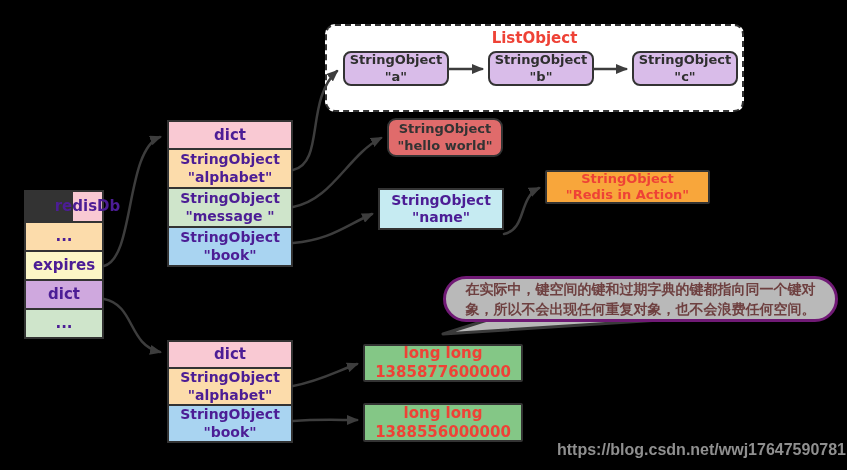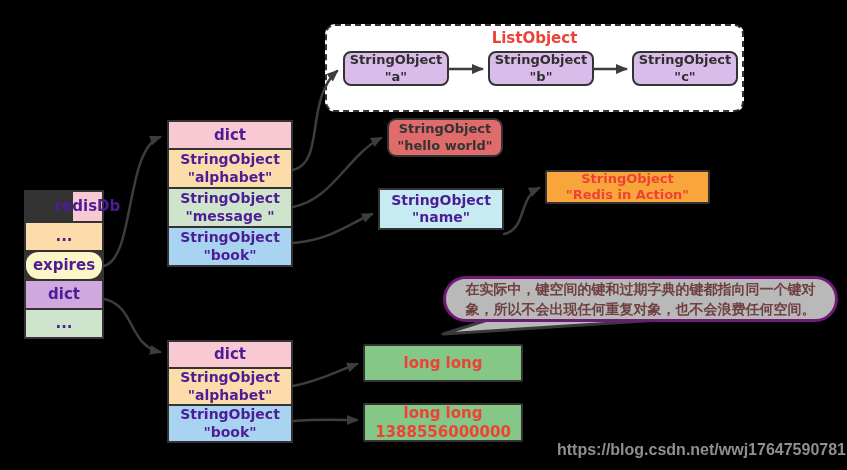--- a/index.html
+++ b/index.html
@@ -11,21 +11,21 @@
   .canvas{position:absolute;inset:0;width:847px;height:470px;}
   
   .tbl{position:absolute;border:2px solid #333;background:#333;z-index:2;box-sizing:border-box;}
   .row{
     display:flex;flex-direction:column;align-items:center;justify-content:center;
     text-align:center;font-weight:bold;color:#4c1d95;line-height:1.22;
     border-top:2px solid #333;box-sizing:border-box;
   }
   .row:first-child{border-top:none;}
   .fs15{font-size:15px;} .fs14{font-size:14px;}
-  .bg-pink{background:#f9c9d3;} .bg-peach{background:#fcdcab;} .bg-yellow{background:#fcf6c6;border-radius:13px;}
+  .bg-pink{background:#f9c9d3;} .bg-peach{background:#fcdcab;} .bg-yellow{background:#fcf6c6;}
   .bg-purple{background:#cfa8de;} .bg-green{background:#cfe5cb;} .bg-blue{background:#a9d4f1;}
   .bg-gray{background:#e4e4e4;} .bg-cyan{background:#c6ebf2;}
   
   .rbox{
     position:absolute;border:2px solid #333;display:flex;flex-direction:column;
     align-items:center;justify-content:center;text-align:center;font-weight:bold;
     line-height:1.25;z-index:2;box-sizing:border-box;
   }
   .salmon{background:#e06b6b;color:#333;border-radius:9px;font-size:13px;}
   .lavender{background:#d9bce9;color:#2f2f2f;border-radius:8px;font-size:13px;}
@@ -160,20 +160,21 @@
     </div>
   </div>
 
   <div class="rbox orangebox" style="left:545px;top:170px;width:165px;height:34px;">
     <span>StringObject</span>
     <span>"Redis in Action"</span>
   </div>
 
   <div class="rbox greenbox" style="left:363px;top:344px;width:160px;height:38px;">
     <span>long long</span>
+    <span>1385877600000</span>
   </div>
   <div class="rbox greenbox" style="left:363px;top:403px;width:160px;height:39px;">
     <span>long long</span>
     <span>1388556000000</span>
   </div>
 
   <div class="bubble">
     <span>在实际中，键空间的键和过期字典的键都指向同一个键对象，所以不会出现任何重复对象，也不会浪费任何空间。</span>
   </div>
 

